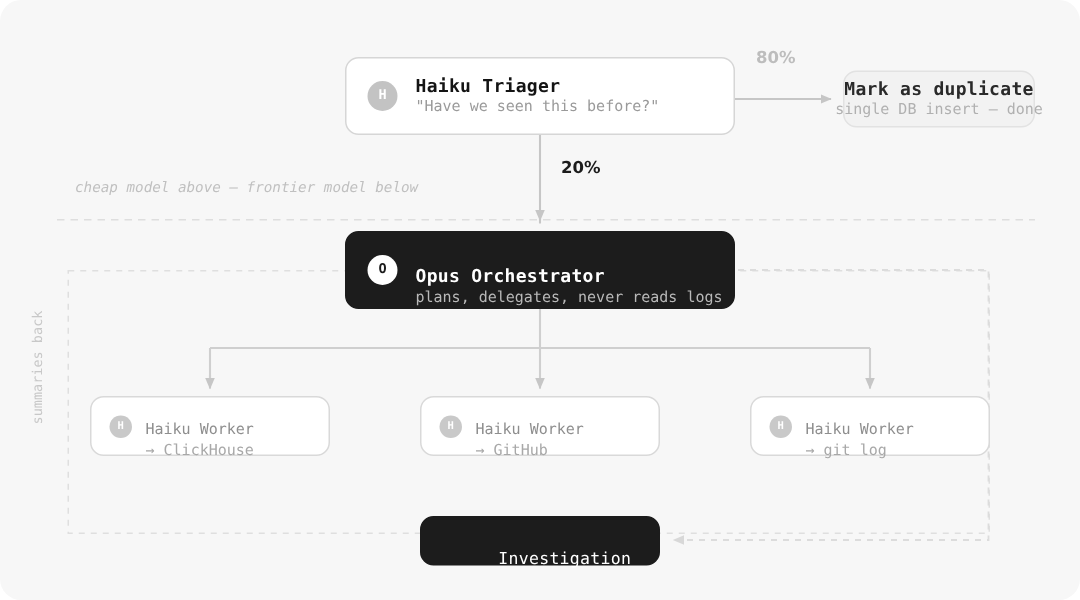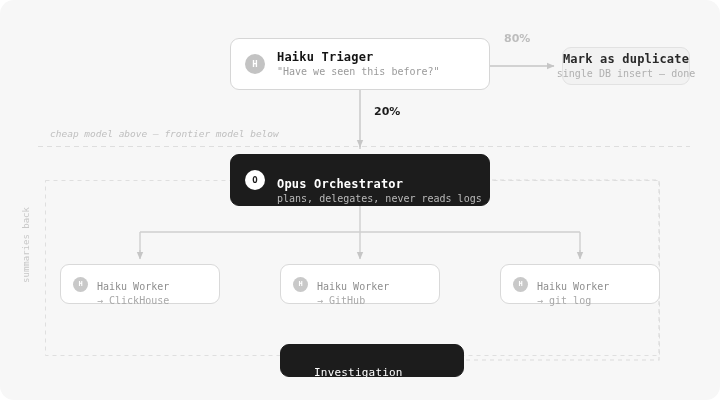--- a/index.html
+++ b/index.html
@@ -132,38 +132,39 @@
     width: 160px; height: 40px;
     top: 264px;
     padding: 0 12px;
   }
   #node-worker-0 { left: 60px; }
   #node-worker-1 { left: 280px; }
   #node-worker-2 { left: 500px; }
   .worker-box .avatar { margin-right: 9px; }
 
   #node-investigation {
-    left: 280px; top: 344px; width: 184px; height: 33px;
+    left: 280px; top: 344px; width: 160px; height: 33px;
+    justify-content: center;
     padding-left: 33px;
   }
   #node-investigation .title-main { font-size: 11px; font-weight: normal; }
 
   
   .pct {
     position: absolute;
     font-size: 11px;
     font-weight: bold;
     font-family: "DejaVu Sans", "Liberation Sans", sans-serif;
   }
   #pct-80 { left: 504px; top: 32px; color: #bdbdbd; }
   #pct-20 { left: 374px; top: 105px; color: #1c1c1c; }
 
   #divider-note {
     position: absolute;
-    left: 50px; top: 128px;
+    left: 50px; top: 120px;
     font-size: 9.5px;
     font-style: italic;
     color: #c0c0c0;
     white-space: nowrap;
   }
 
   #summaries-label {
     position: absolute;
     left: -19px; top: 240px;
     width: 90px;

